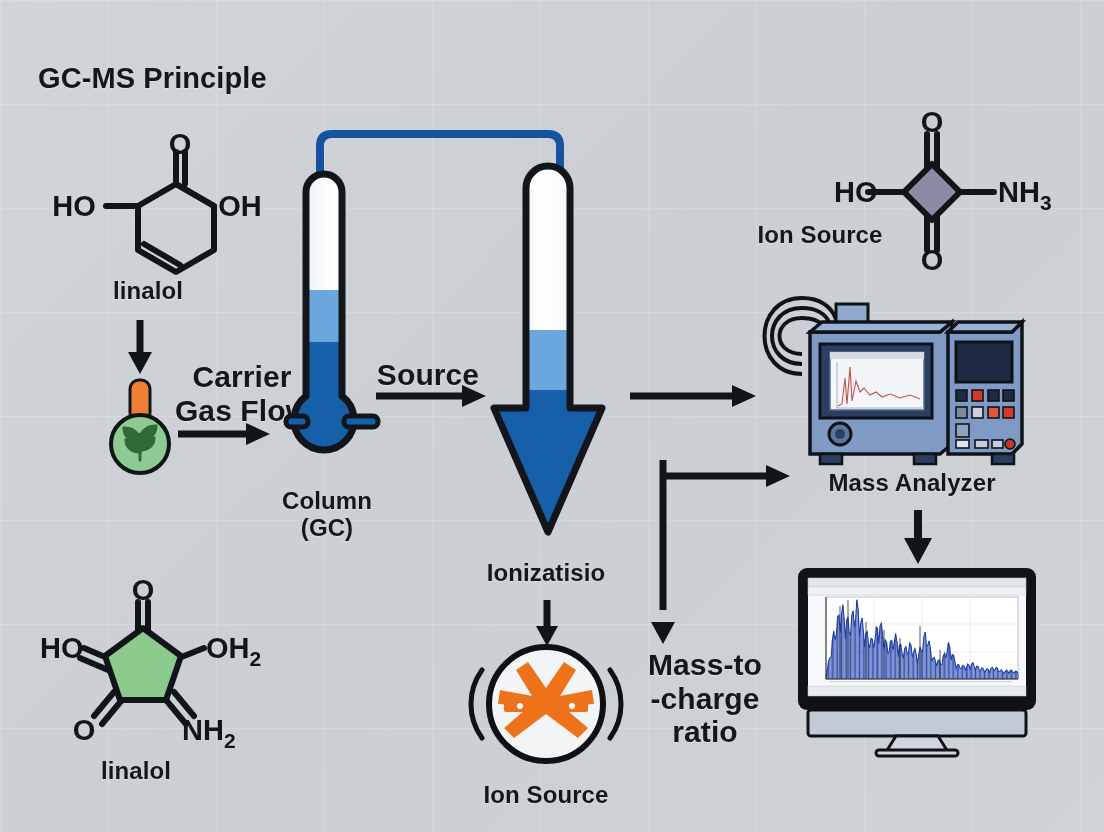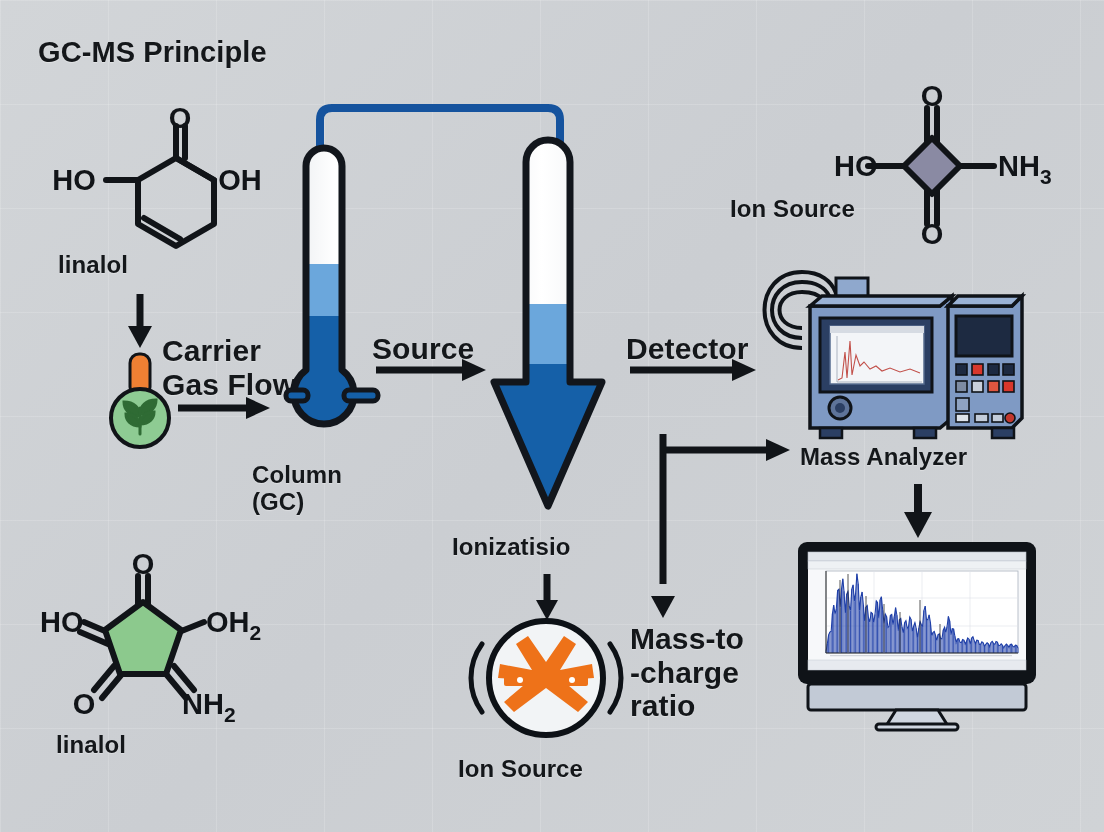--- a/index.html
+++ b/index.html
@@ -4,24 +4,24 @@
 <style>
   html,body{margin:0;padding:0;background:#cfd2d5;}
   body{
     width:1104px;height:832px;overflow:hidden;position:relative;
     font-family:"Liberation Sans","DejaVu Sans",sans-serif;
     background:
       repeating-linear-gradient(to right, rgba(255,255,255,0.16) 0 1px, rgba(255,255,255,0) 1px 108px),
       repeating-linear-gradient(to bottom, rgba(255,255,255,0.16) 0 1px, rgba(255,255,255,0) 1px 104px),
       linear-gradient(135deg,#d2d5d8 0%,#cbced2 50%,#d0d3d6 100%);
   }
-  .stage{position:absolute;inset:0;}
+  .stage{position:absolute;inset:0;margin-top:26px;}
   .lbl{
     position:absolute;font-weight:bold;color:#14171a;
-    letter-spacing:.1px;text-align:left;line-height:1.12;
+    letter-spacing:.1px;text-align:center;line-height:1.12;
     text-shadow:0 1px 1px rgba(255,255,255,.35);
     white-space:pre-line;
   }
   #page-title{left:38px;top:36px;font-size:29px;text-align:left;}
 
   
   .svgbox{position:absolute;}
   .svgbox svg{display:block;overflow:visible;}
 
   
@@ -161,21 +161,20 @@
         <rect x="36" y="58" width="84" height="14" rx="2"></rect>
       </g>
       <g fill="#ffffff">
         <circle cx="52" cy="66" r="3"></circle>
         <circle cx="104" cy="66" r="3"></circle>
       </g>
     </svg>
   </div>
   <div class="lbl l-md" style="left:458px;top:756px;width:176px;">Ion Source</div>
 
-  <div class="lbl l-lg" style="left:626px;top:332px;width:140px;">Detector</div>
   <div class="svgbox" style="left:628px;top:356px;width:130px;height:28px;">
     <svg width="130" height="28" viewBox="0 0 130 28">
       <line x1="2" y1="14" x2="106" y2="14" stroke="#111418" stroke-width="7"></line>
       <polygon points="128,14 104,3 104,25" fill="#111418"></polygon>
     </svg>
   </div>
 
   <div class="svgbox" style="left:660px;top:432px;width:132px;height:32px;">
     <svg width="132" height="32" viewBox="0 0 132 32">
       <line x1="2" y1="18" x2="108" y2="18" stroke="#111418" stroke-width="7"></line>

